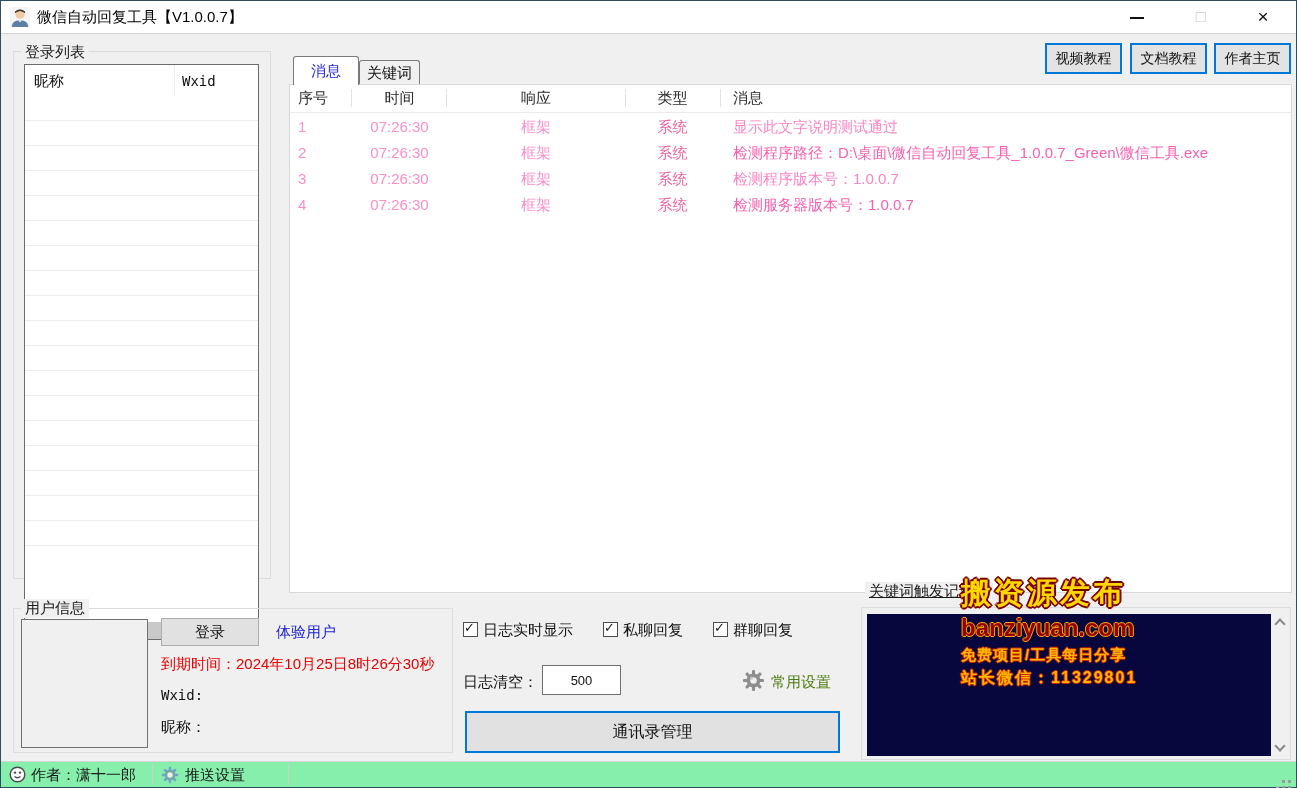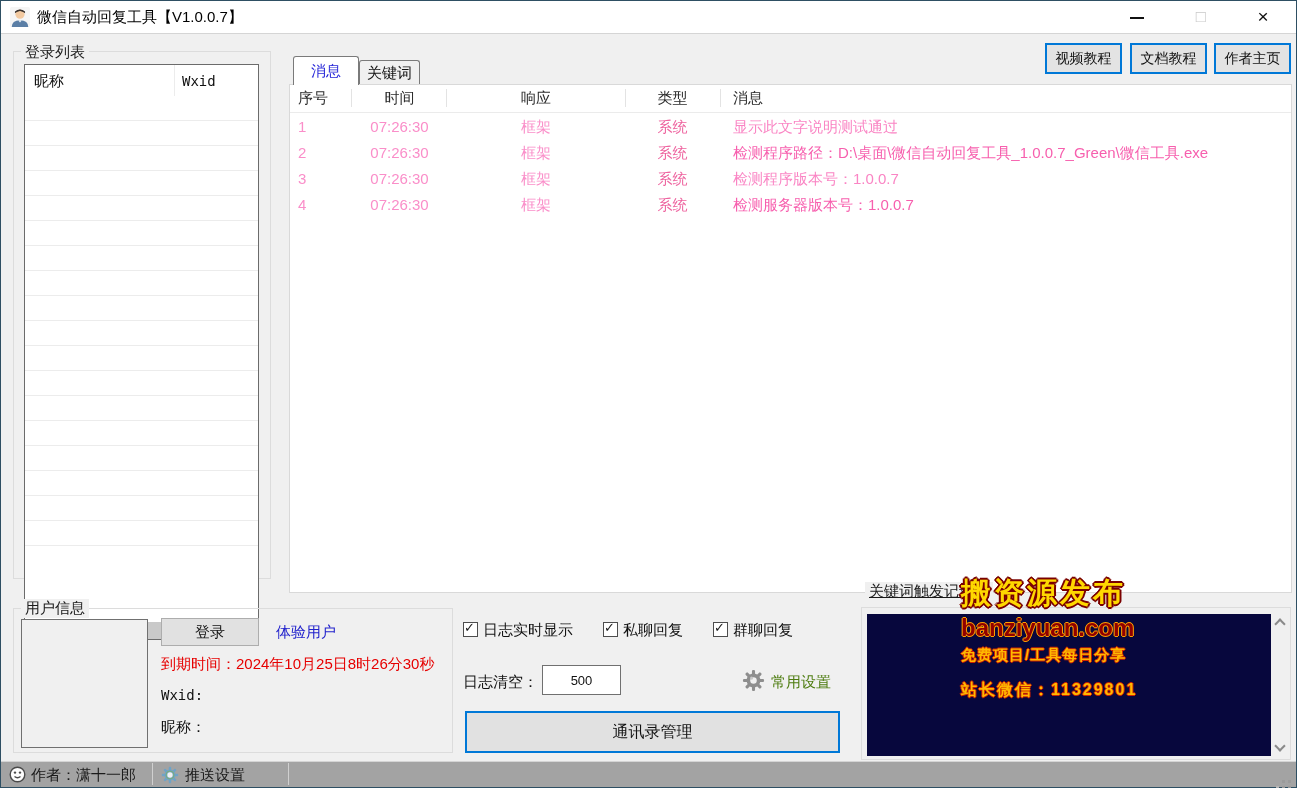--- a/index.html
+++ b/index.html
@@ -91,25 +91,25 @@
   .vscroll{position:absolute;left:1270px;top:613px;width:17px;height:142px;background:#f0f0f0;}
 
   
   .watermark{position:absolute;left:960px;top:572px;width:260px;text-align:left;z-index:9;pointer-events:none;}
   .wm1{font-size:30px;font-weight:bold;letter-spacing:3px;color:#ffd800;
        text-shadow:-2px 0 #7a0000,2px 0 #7a0000,0 -2px #7a0000,0 2px #7a0000,-1px -1px #7a0000,1px 1px #7a0000,-1px 1px #7a0000,1px -1px #7a0000;}
   .wm2{font-size:24px;font-weight:bold;color:#8f0000;margin-top:0px;
        text-shadow:-1px 0 #ffa000,1px 0 #ffa000,0 -1px #ffa000,0 1px #ffa000;}
   .wm3{font-size:15px;font-weight:bold;letter-spacing:1px;color:#ffb800;margin-top:4px;
        text-shadow:-1px 0 #cc2200,1px 0 #cc2200,0 -1px #cc2200,0 1px #cc2200;}
-  .wm4{font-size:16px;font-weight:bold;letter-spacing:2px;color:#ffb800;margin-top:15px;
+  .wm4{font-size:16px;font-weight:bold;letter-spacing:2px;color:#ffb800;margin-top:3px;
        text-shadow:-1px 0 #cc2200,1px 0 #cc2200,0 -1px #cc2200,0 1px #cc2200;}
 
   
-  .statusbar{position:absolute;left:0;bottom:0;width:100%;height:25px;background:#a3a3a3;border-top:1px solid #d4d4d4;}
+  .statusbar{position:absolute;left:0;bottom:0;width:100%;height:25px;background:#86efac;border-top:1px solid #d4d4d4;}
   .sb-item{position:absolute;top:4px;font-size:15px;color:#1a1a1a;white-space:nowrap;}
   .sb-sep{position:absolute;top:1px;width:1px;height:22px;background:#d0d0d0;}
   .grip{position:absolute;right:5px;bottom:4px;width:3px;height:3px;background:#9a9a9a;
         box-shadow:-6px 6px #9a9a9a,0 6px #9a9a9a,-6px 0 #9a9a9a,-12px 6px #b5b5b5;}
 </style>
 </head>
 <body>
 
 <div class="window">
 

